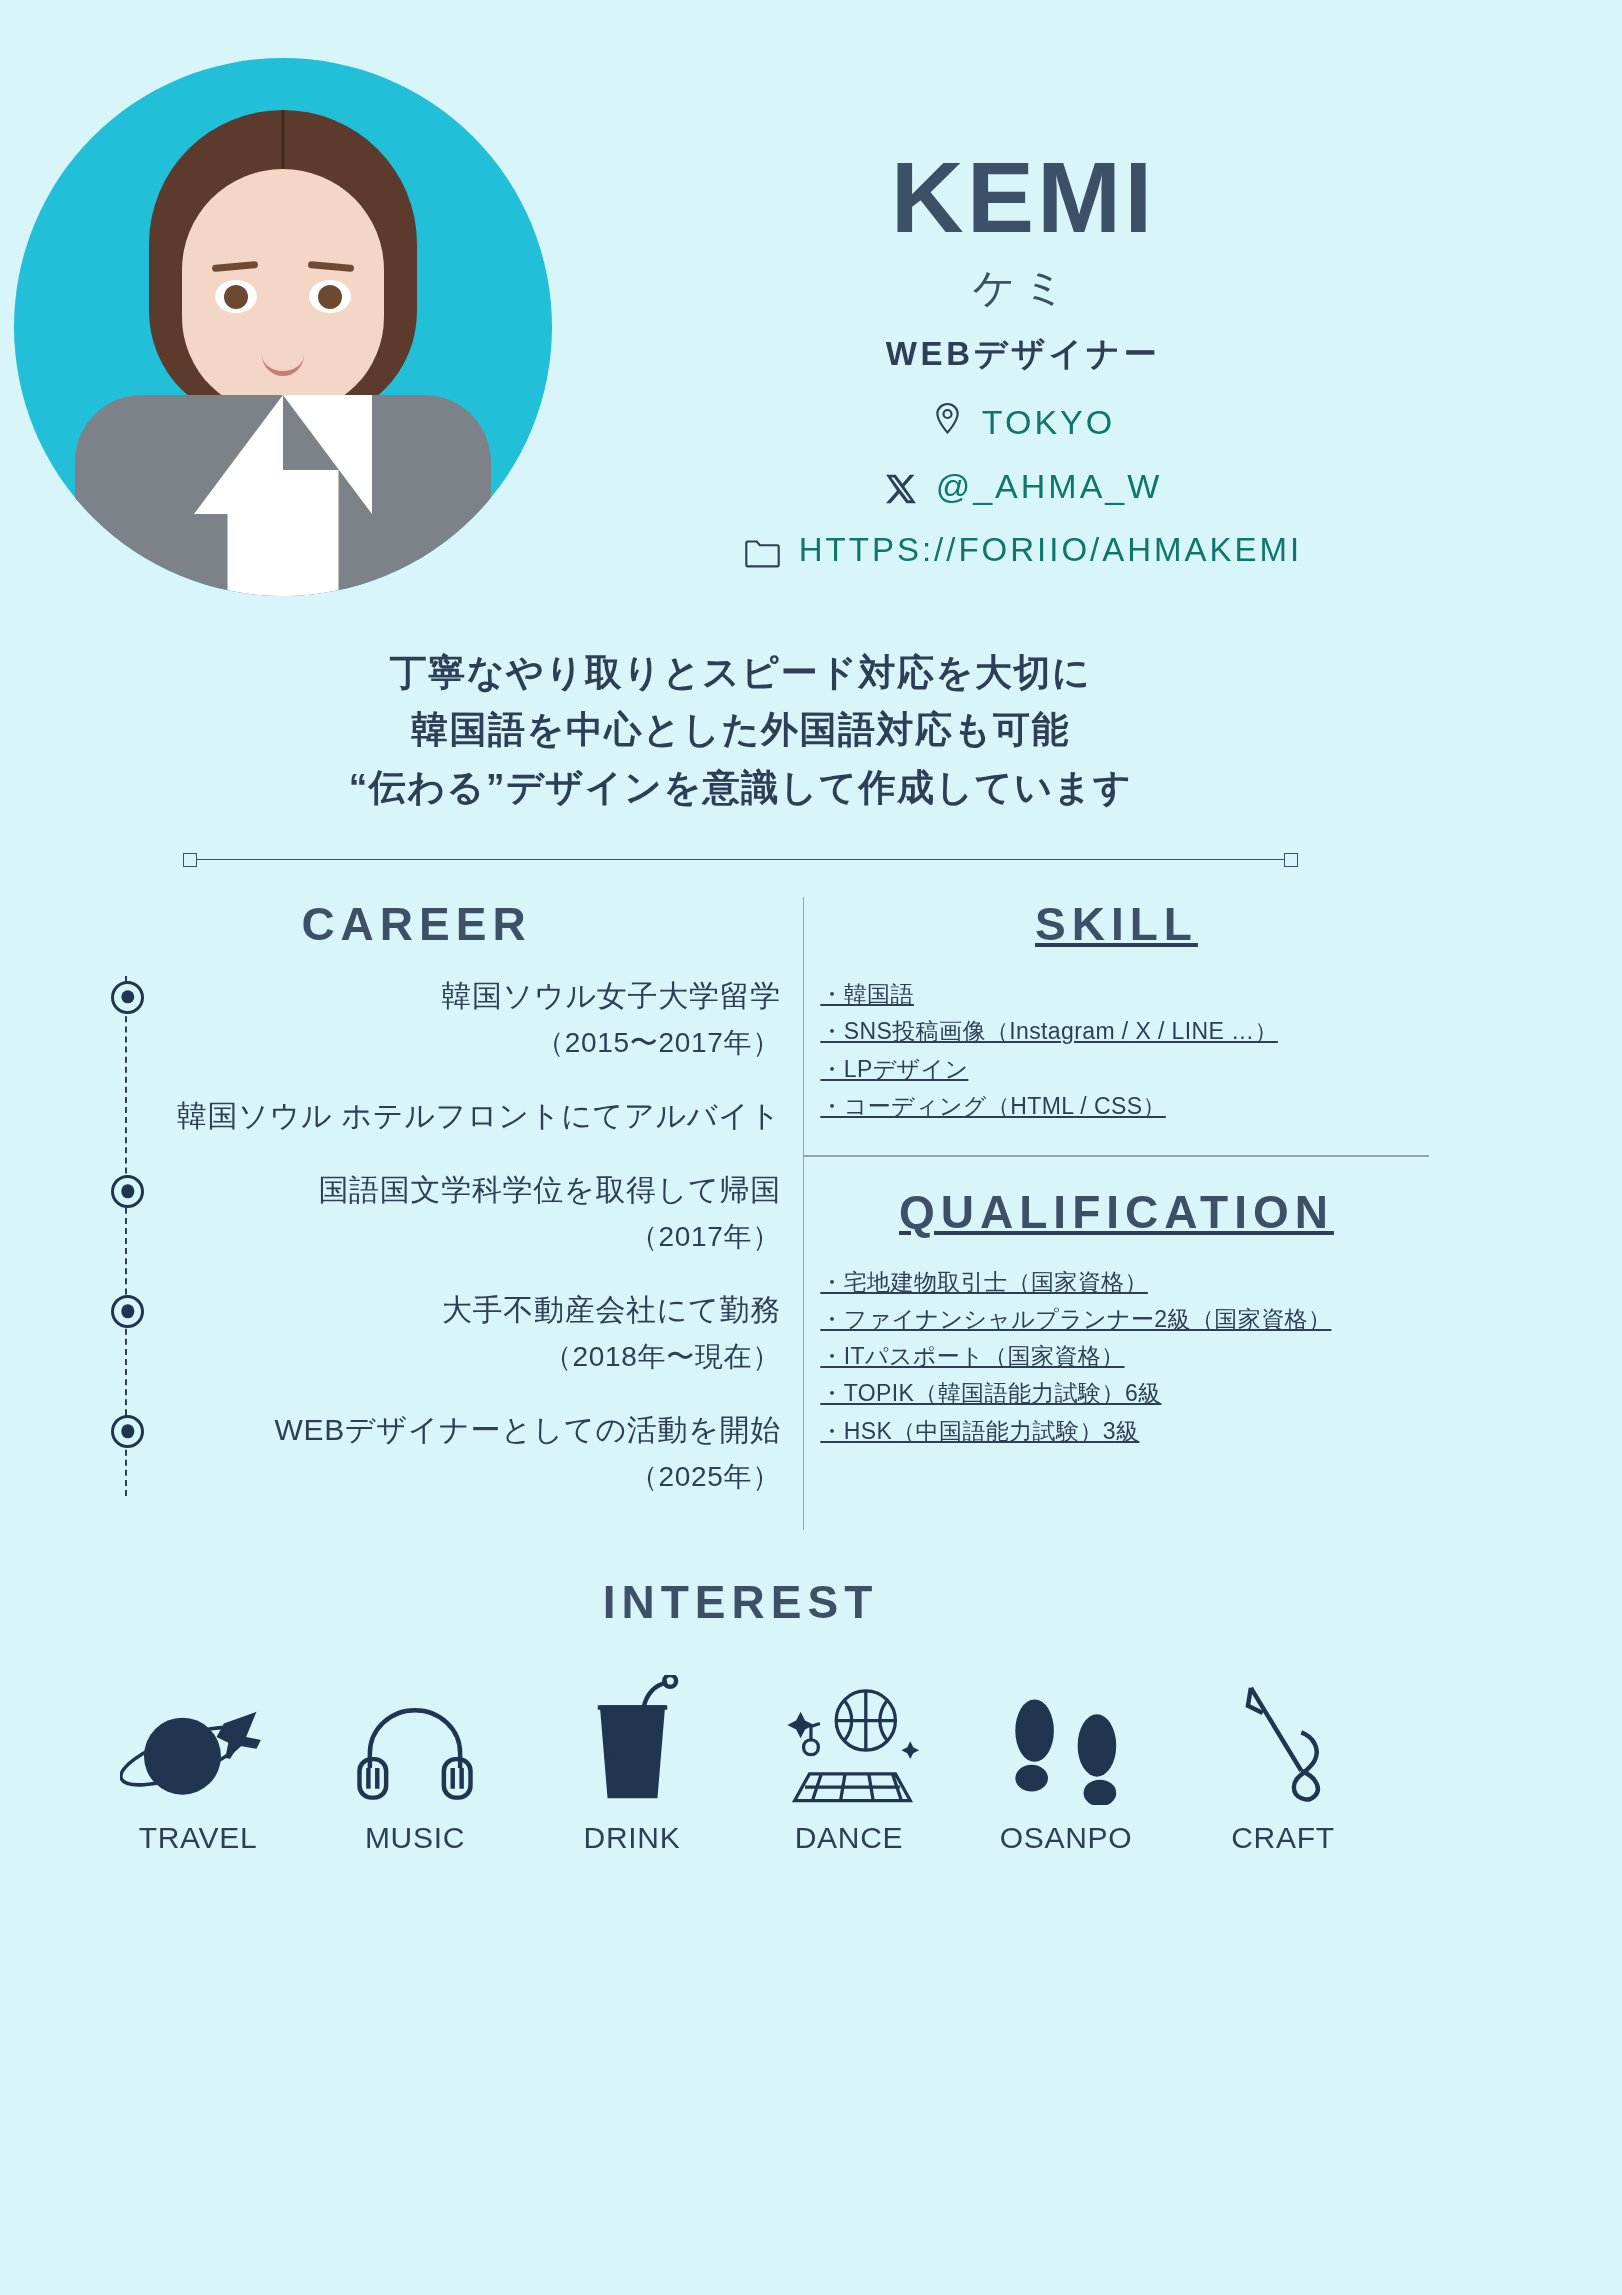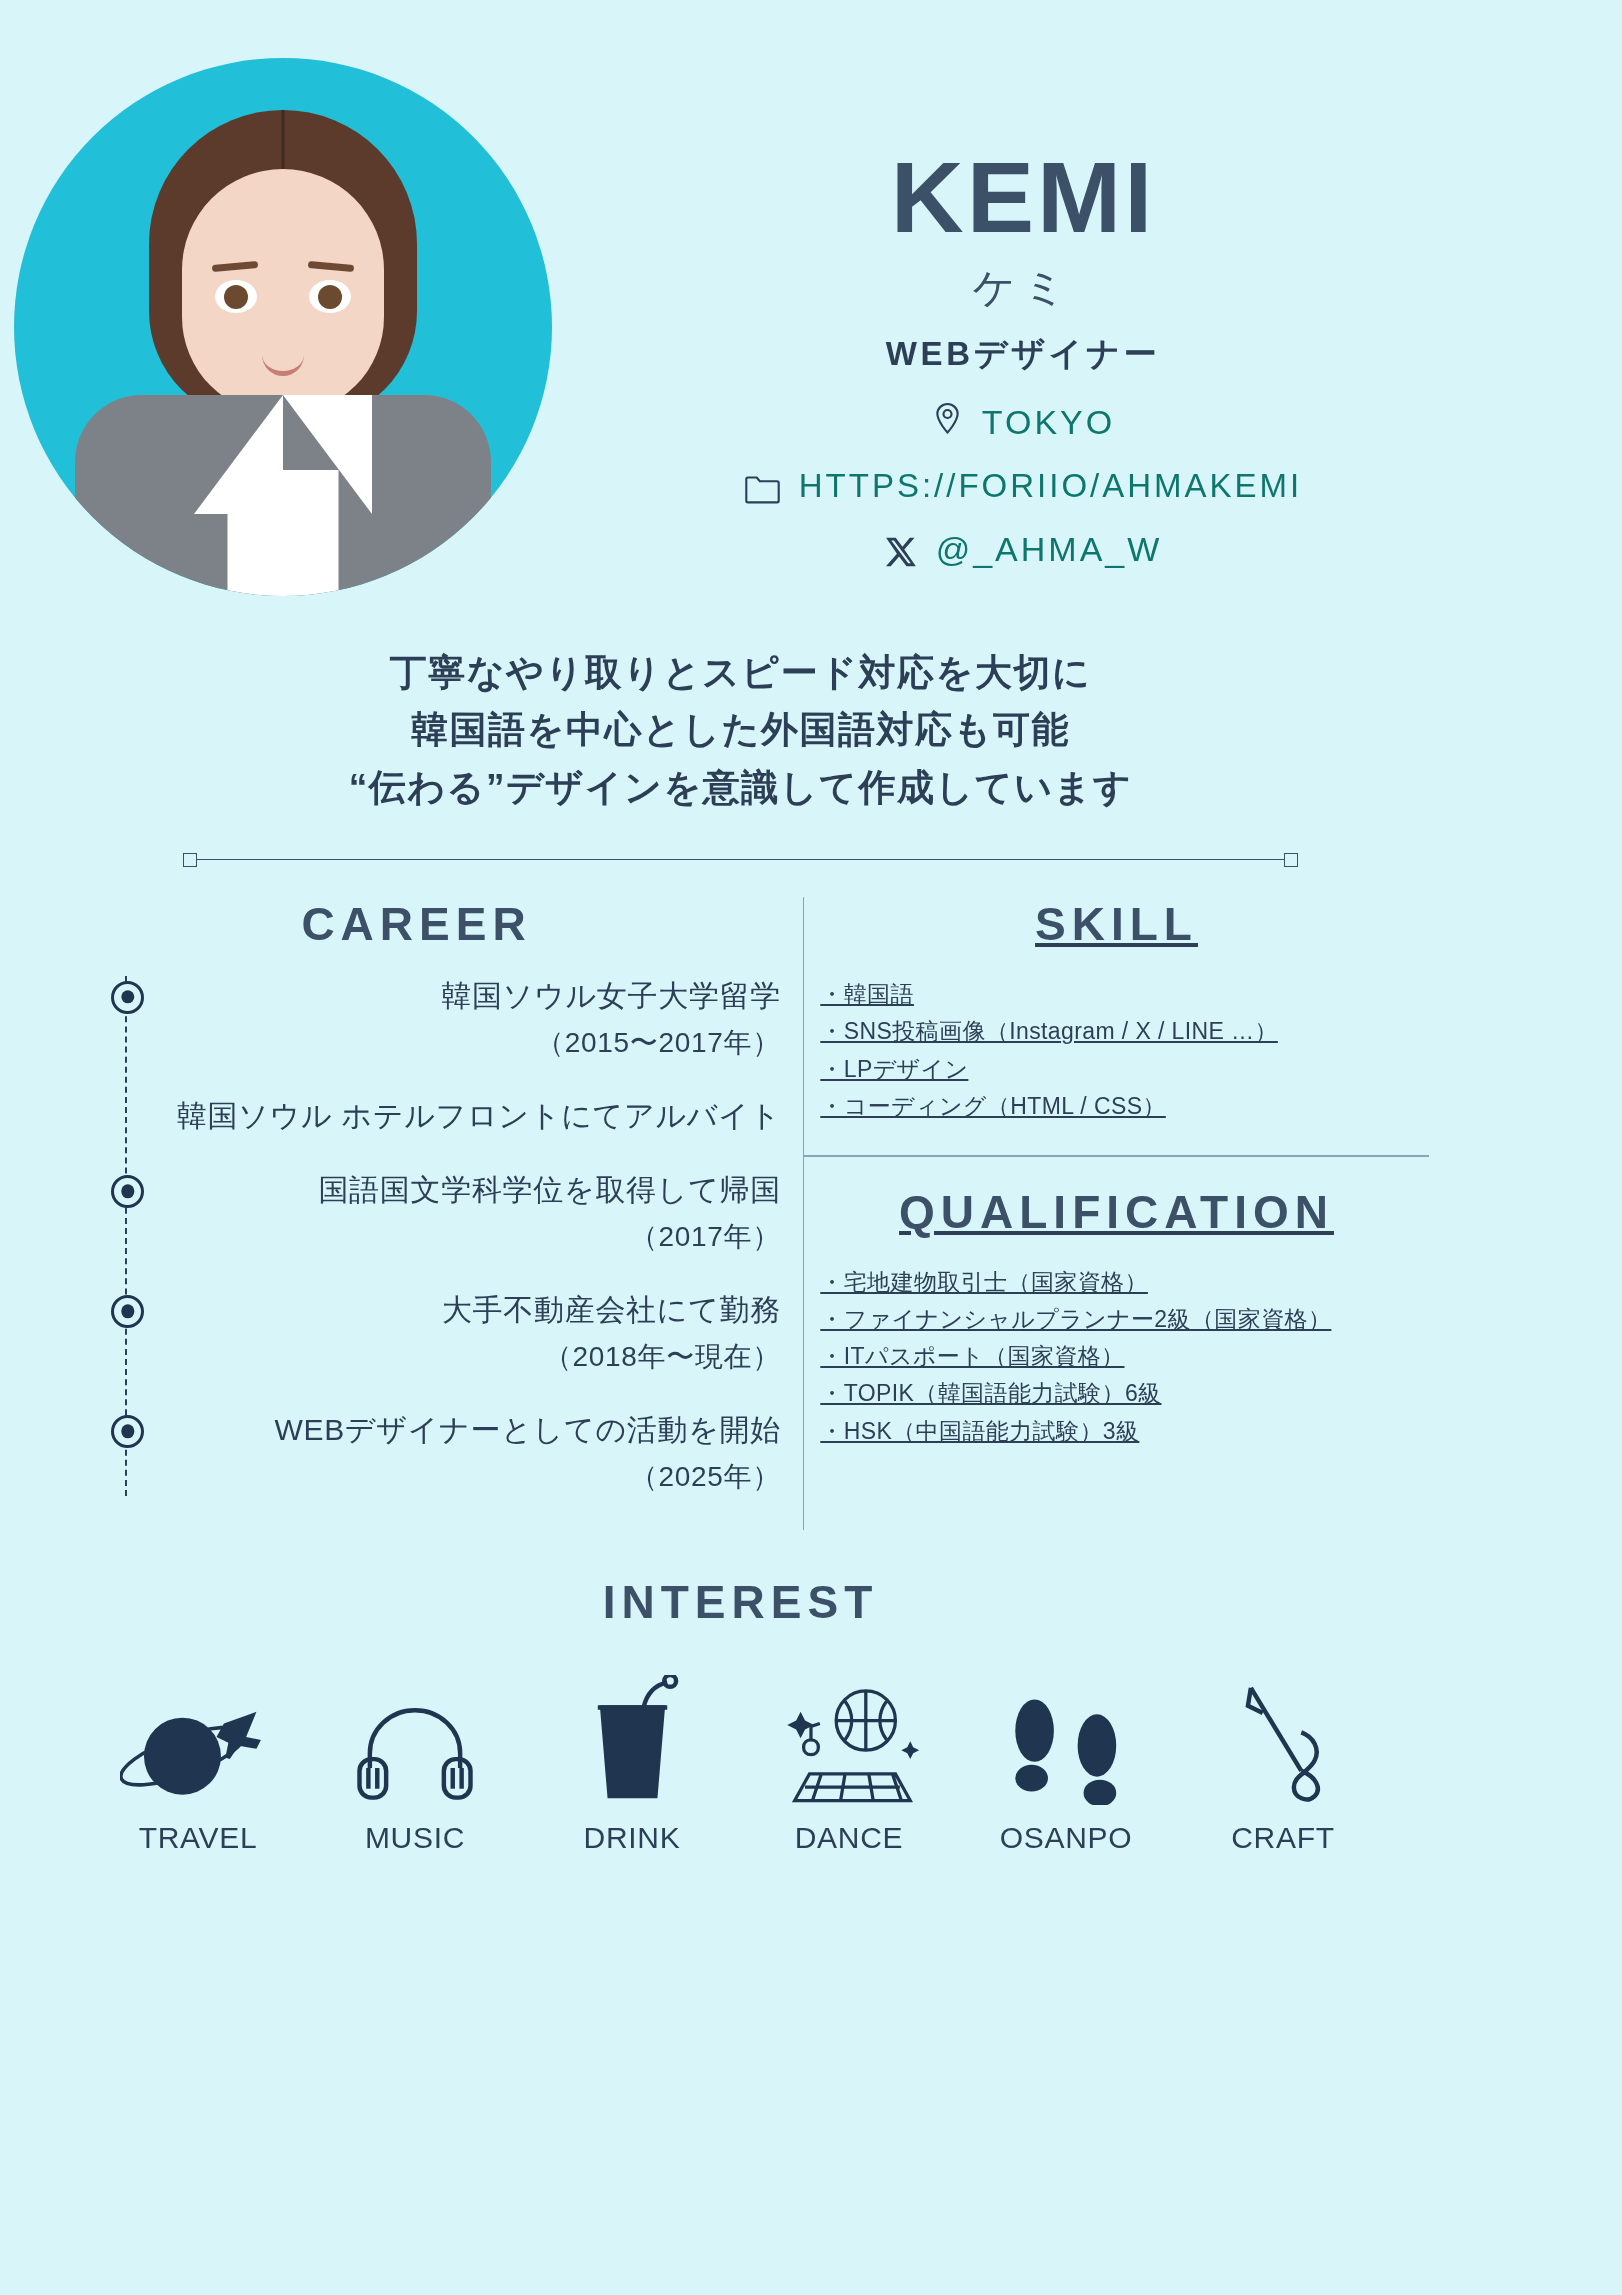--- a/index.html
+++ b/index.html
@@ -409,36 +409,36 @@
       <div class="contact-row">
         <span>
           <svg class="icon-svg" width="33" height="40" viewBox="0 0 24 30" fill="none" stroke="#2d3f57" stroke-width="1.6">
             <path d="M12 1.5c-4.2 0-7.6 3.3-7.6 7.4 0 5.6 7.6 14 7.6 14s7.6-8.4 7.6-14c0-4.1-3.4-7.4-7.6-7.4z"></path>
             <circle cx="12" cy="9" r="3"></circle>
           </svg>
         </span>
         <span>TOKYO</span>
       </div>
 
+      <div class="contact-row">
+        <span>
+          <svg class="icon-svg" width="34" height="34" viewBox="0 0 24 24" fill="#2d3f57">
+            <path d="M18.24 2h3.31l-7.23 8.26L22.5 22h-6.63l-5.2-6.79L4.72 22H1.4l7.73-8.84L1.5 2h6.8l4.7 6.21L18.24 2zm-1.16 18h1.83L7.02 3.9H5.06L17.08 20z"></path>
+          </svg>
+        </span>
+        <span>@_AHMA_W</span>
+      </div>
+
       <div class="contact-row small">
         <span>
           <svg class="icon-svg" width="37" height="31" viewBox="0 0 26 22" fill="none" stroke="#2d3f57" stroke-width="1.5">
             <path d="M1.5 19V3.6c0-.6.5-1.1 1.1-1.1h6.3l2.2 2.6h12.3c.6 0 1.1.5 1.1 1.1V19c0 .6-.5 1.1-1.1 1.1H2.6c-.6 0-1.1-.5-1.1-1.1z"></path>
           </svg>
         </span>
         <span>HTTPS://FORIIO/AHMAKEMI</span>
-      </div>
-
-      <div class="contact-row">
-        <span>
-          <svg class="icon-svg" width="34" height="34" viewBox="0 0 24 24" fill="#2d3f57">
-            <path d="M18.24 2h3.31l-7.23 8.26L22.5 22h-6.63l-5.2-6.79L4.72 22H1.4l7.73-8.84L1.5 2h6.8l4.7 6.21L18.24 2zm-1.16 18h1.83L7.02 3.9H5.06L17.08 20z"></path>
-          </svg>
-        </span>
-        <span>@_AHMA_W</span>
       </div>
     </div>
   </div>
 
   <div class="tagline">
     <div>丁寧なやり取りとスピード対応を大切に</div>
     <div>韓国語を中心とした外国語対応も可能</div>
     <div>“伝わる”デザインを意識して作成しています</div>
   </div>
 

